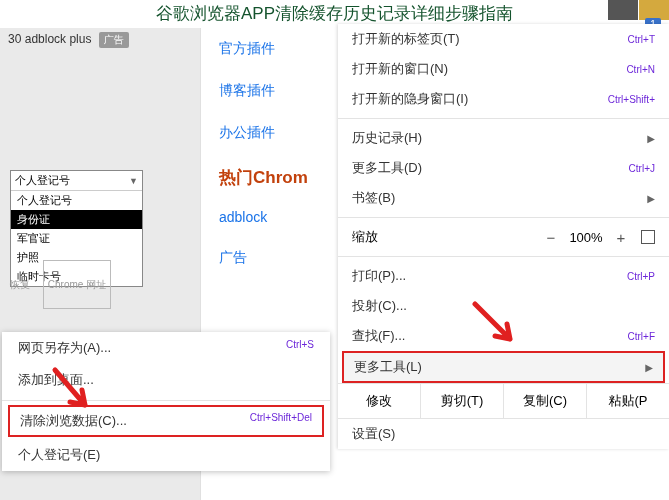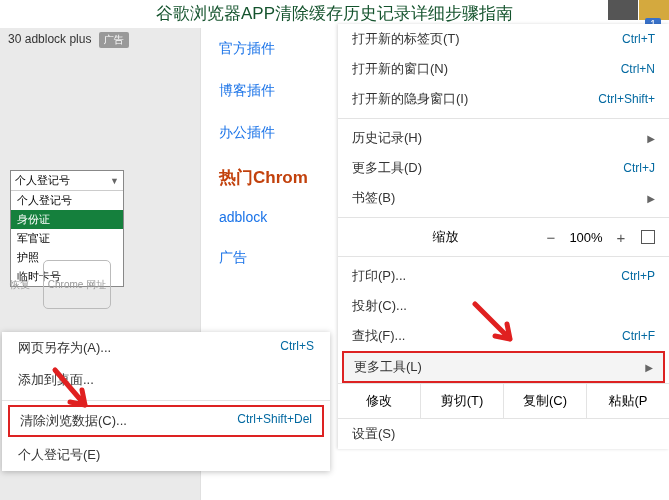--- a/index.html
+++ b/index.html
@@ -7,40 +7,40 @@
 
 .title-bar { position: absolute; top: 0; left: 0; right: 0; height: 24px; text-align: center; font-size: 17px; color: #14532d; padding-top: 2px; }
 .win-buttons { position: absolute; top: 0; right: 0; display: flex; }
 .win-btn { width: 30px; height: 20px; background: #555; margin-left: 1px; }
 .win-btn.active { background: #d4a93e; }
 .badge { position: absolute; top: 18px; right: 8px; width: 16px; height: 14px; background: #3871c9; color: #fff; font-size: 10px; text-align: center; line-height: 14px; border-radius: 2px; }
 
 .left-panel { position: absolute; top: 28px; left: 0; width: 200px; height: 472px; background: #eaeaea; }
 .left-row { padding: 4px 8px; font-size: 12px; color: #333; }
 .ad-tag { display: inline-block; background: #999; color: #fff; font-size: 10px; padding: 1px 5px; margin-left: 4px; border-radius: 2px; }
-.dropdown-box { position: absolute; top: 142px; left: 10px; width: 114px; border: 1px solid #888; background: #fff; font-size: 11px; }
+.dropdown-box { position: absolute; top: 142px; left: 10px; width: 133px; border: 1px solid #888; background: #fff; font-size: 11px; }
 .dropdown-head { background: #fff; border-bottom: 1px solid #ccc; padding: 2px 4px; display: flex; justify-content: space-between; align-items: center; }
 .dd-chev { font-size: 9px; color: #666; }
 .dropdown-item { padding: 2px 6px; }
-.dropdown-item.selected { background: #15803d; color: #fff; }
+.dropdown-item.selected { background: #000000; color: #fff; }
 .small-footer { position: absolute; top: 250px; left: 10px; font-size: 10px; color: #999; }
 .small-footer span { margin-right: 10px; }
-.chrome-tag { border: 1px solid #bbb; padding: 18px 4px; border-radius: 5px; }
+.chrome-tag { border: 1px solid #bbb; padding: 18px 4px; border-radius: 0; }
 
 .mid-panel { position: absolute; top: 28px; left: 200px; width: 138px; height: 472px; background: #fff; border-left: 1px solid #e0e0e0; }
 .mid-link { padding: 12px 18px; color: #1a73e8; font-size: 14px; cursor: pointer; }
 .mid-head { padding: 12px 12px 8px 18px; font-size: 17px; font-weight: bold; color: #c2410c; }
 
 .menu-panel { position: absolute; top: 24px; left: 338px; width: 331px; background: #fff; box-shadow: -1px 0 3px rgba(0,0,0,0.15); }
 .menu-item { display: flex; justify-content: space-between; align-items: center; padding: 6px 14px; font-size: 13px; color: #333; cursor: pointer; }
 .menu-item.highlighted { border: 2px solid #d22; background: #f4f4f4; margin: 0 4px; padding: 5px 10px; }
-.shortcut { color: #0369a1; font-size: 12px; }
+.shortcut { color: #6d28d9; font-size: 10px; }
 .menu-sep { height: 1px; background: #e3e3e3; margin: 4px 0; }
 .zoom-row { display: flex; align-items: center; justify-content: space-between; padding: 6px 14px; }
-.zoom-label { flex: 1; text-align: center; }
+.zoom-label { flex: 1; }
 .zoom-btn { width: 24px; text-align: center; color: #555; cursor: pointer; font-size: 15px; }
 .zoom-val { width: 46px; text-align: center; }
 .full-icon { width: 14px; height: 14px; border: 1.5px solid #555; margin-left: 8px; }
 .chev { font-size: 10px; color: #666; margin-left: auto; padding-left: 10px; }
 .edit-row { display: flex; border-top: 1px solid #e3e3e3; border-bottom: 1px solid #e3e3e3; align-items: flex-end; }
 .edit-cell { flex: 1; text-align: center; padding: 8px 4px; border-right: 1px solid #e3e3e3; font-size: 13px; cursor: pointer; }
 .edit-cell:last-child { border-right: none; }
 
 .submenu { position: absolute; top: 332px; left: 2px; width: 328px; background: #fff; box-shadow: 0 1px 6px rgba(0,0,0,0.25); }
 .submenu-item { display: flex; justify-content: space-between; padding: 7px 16px; font-size: 13px; color: #333; cursor: pointer; }

